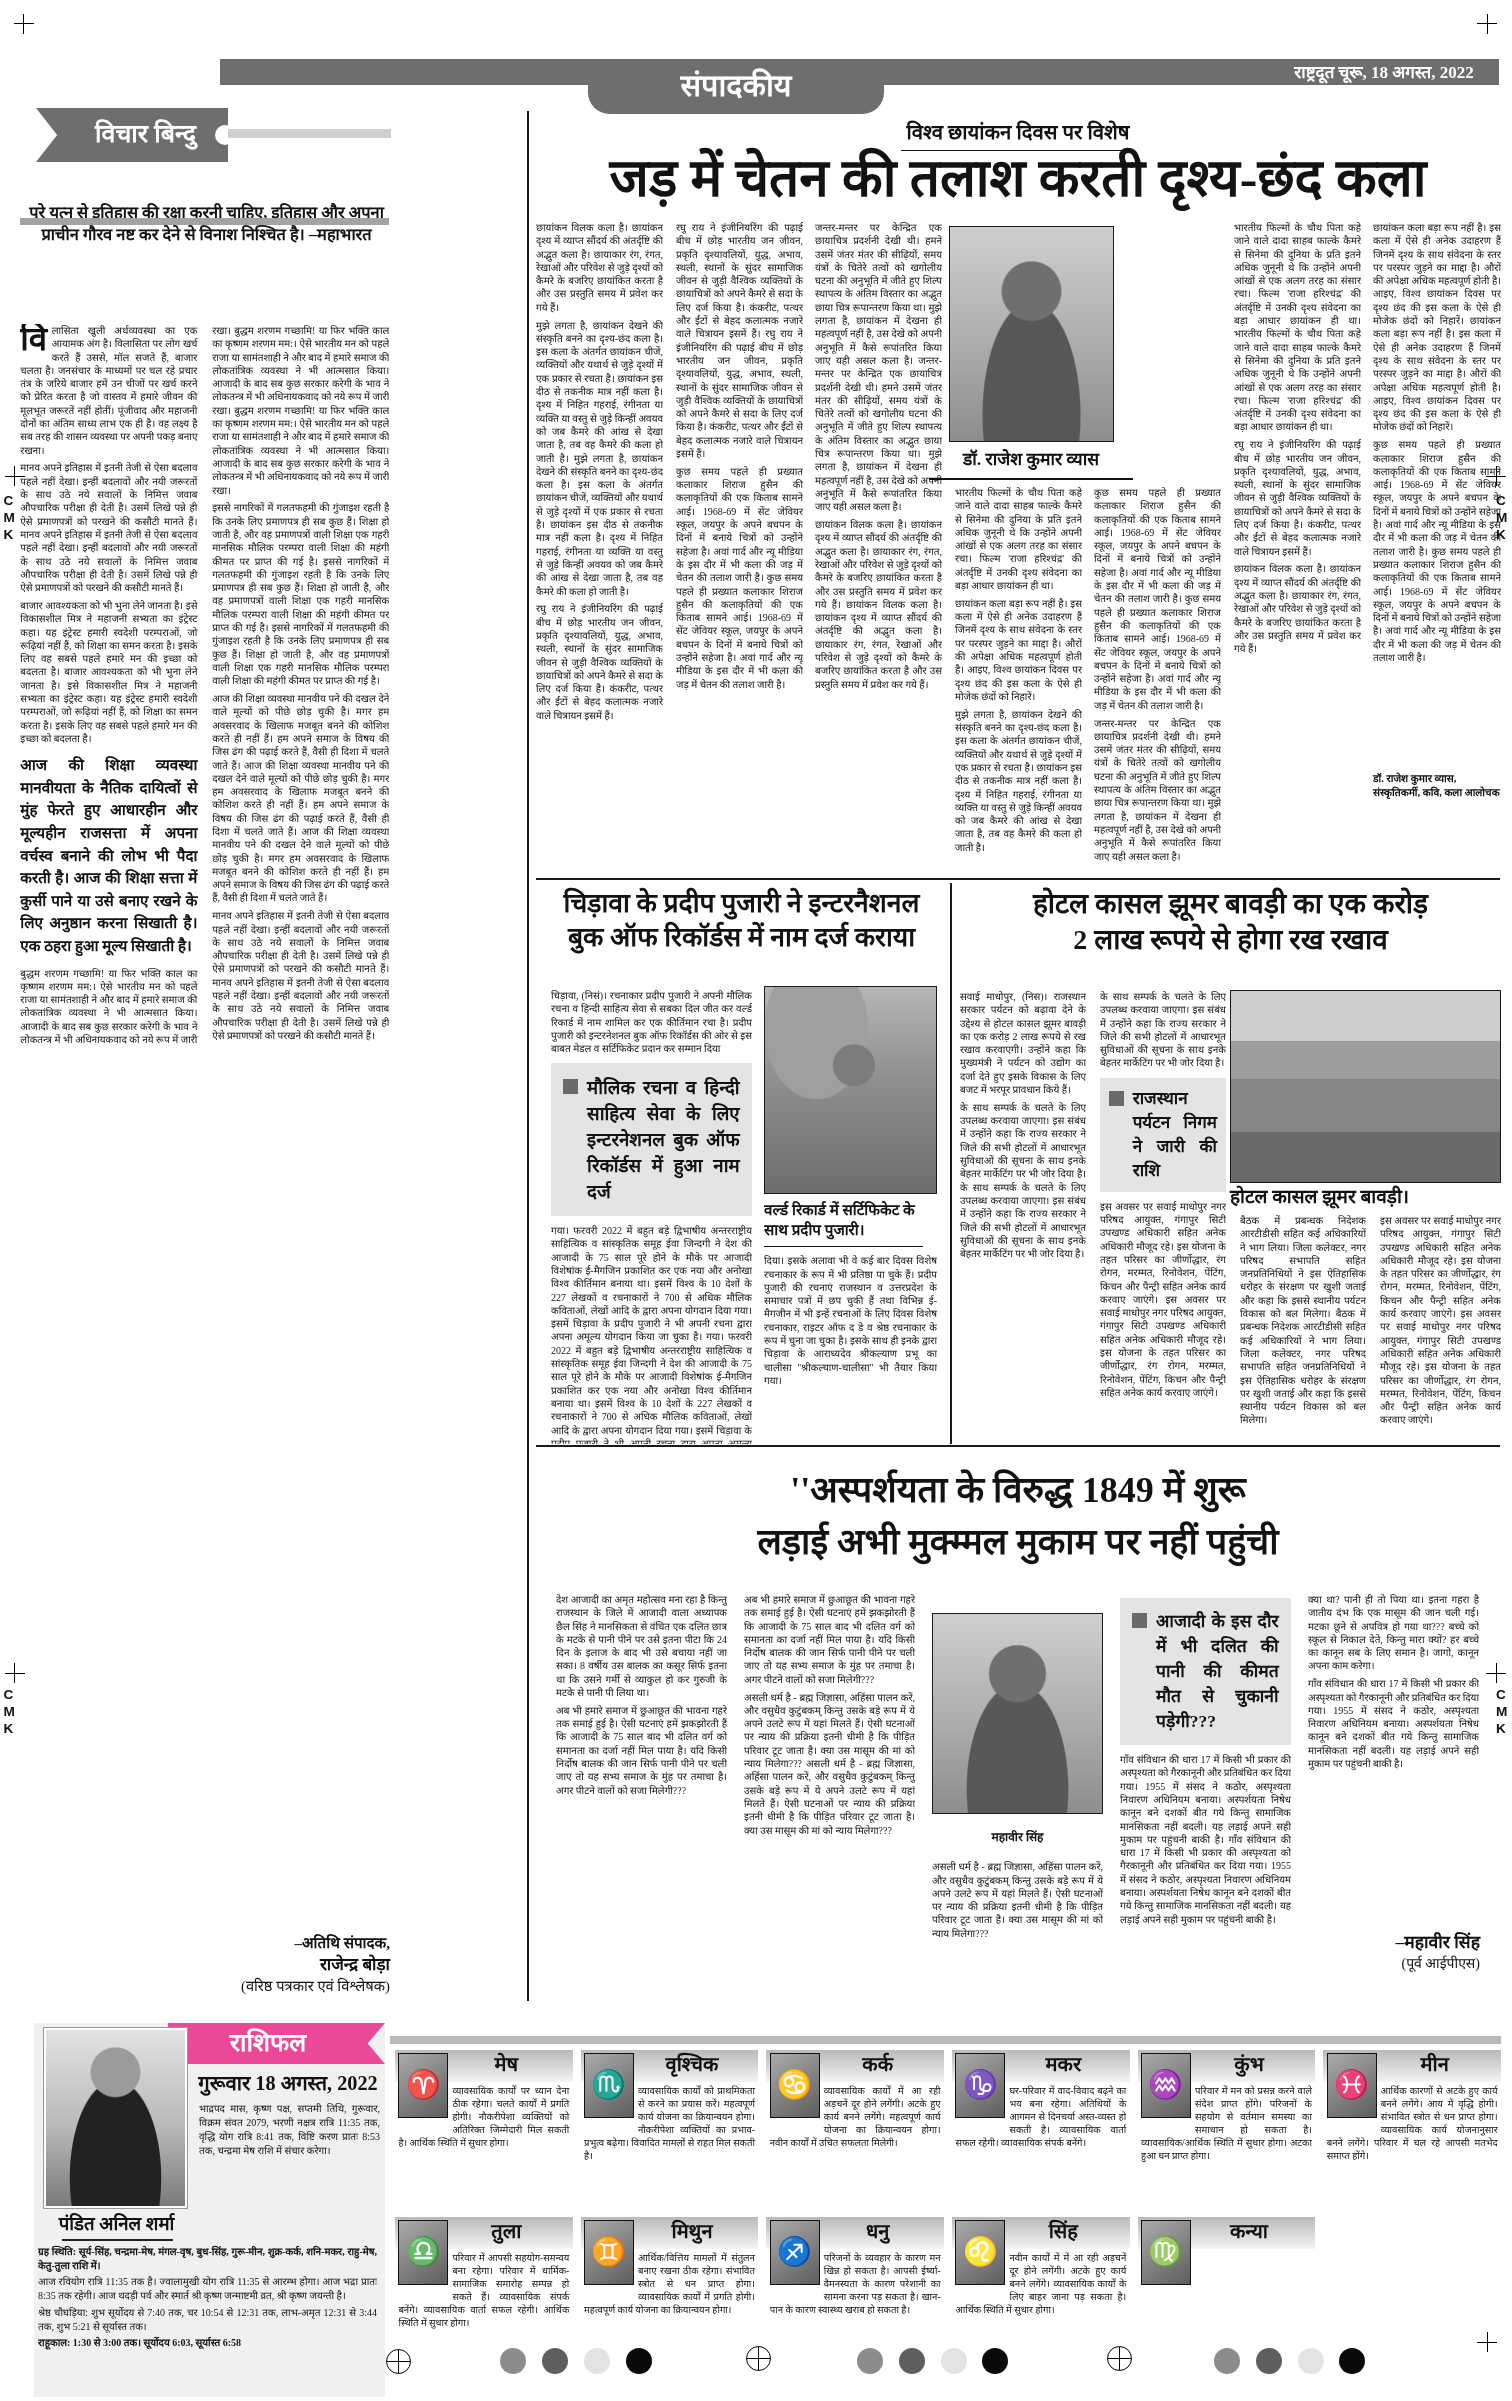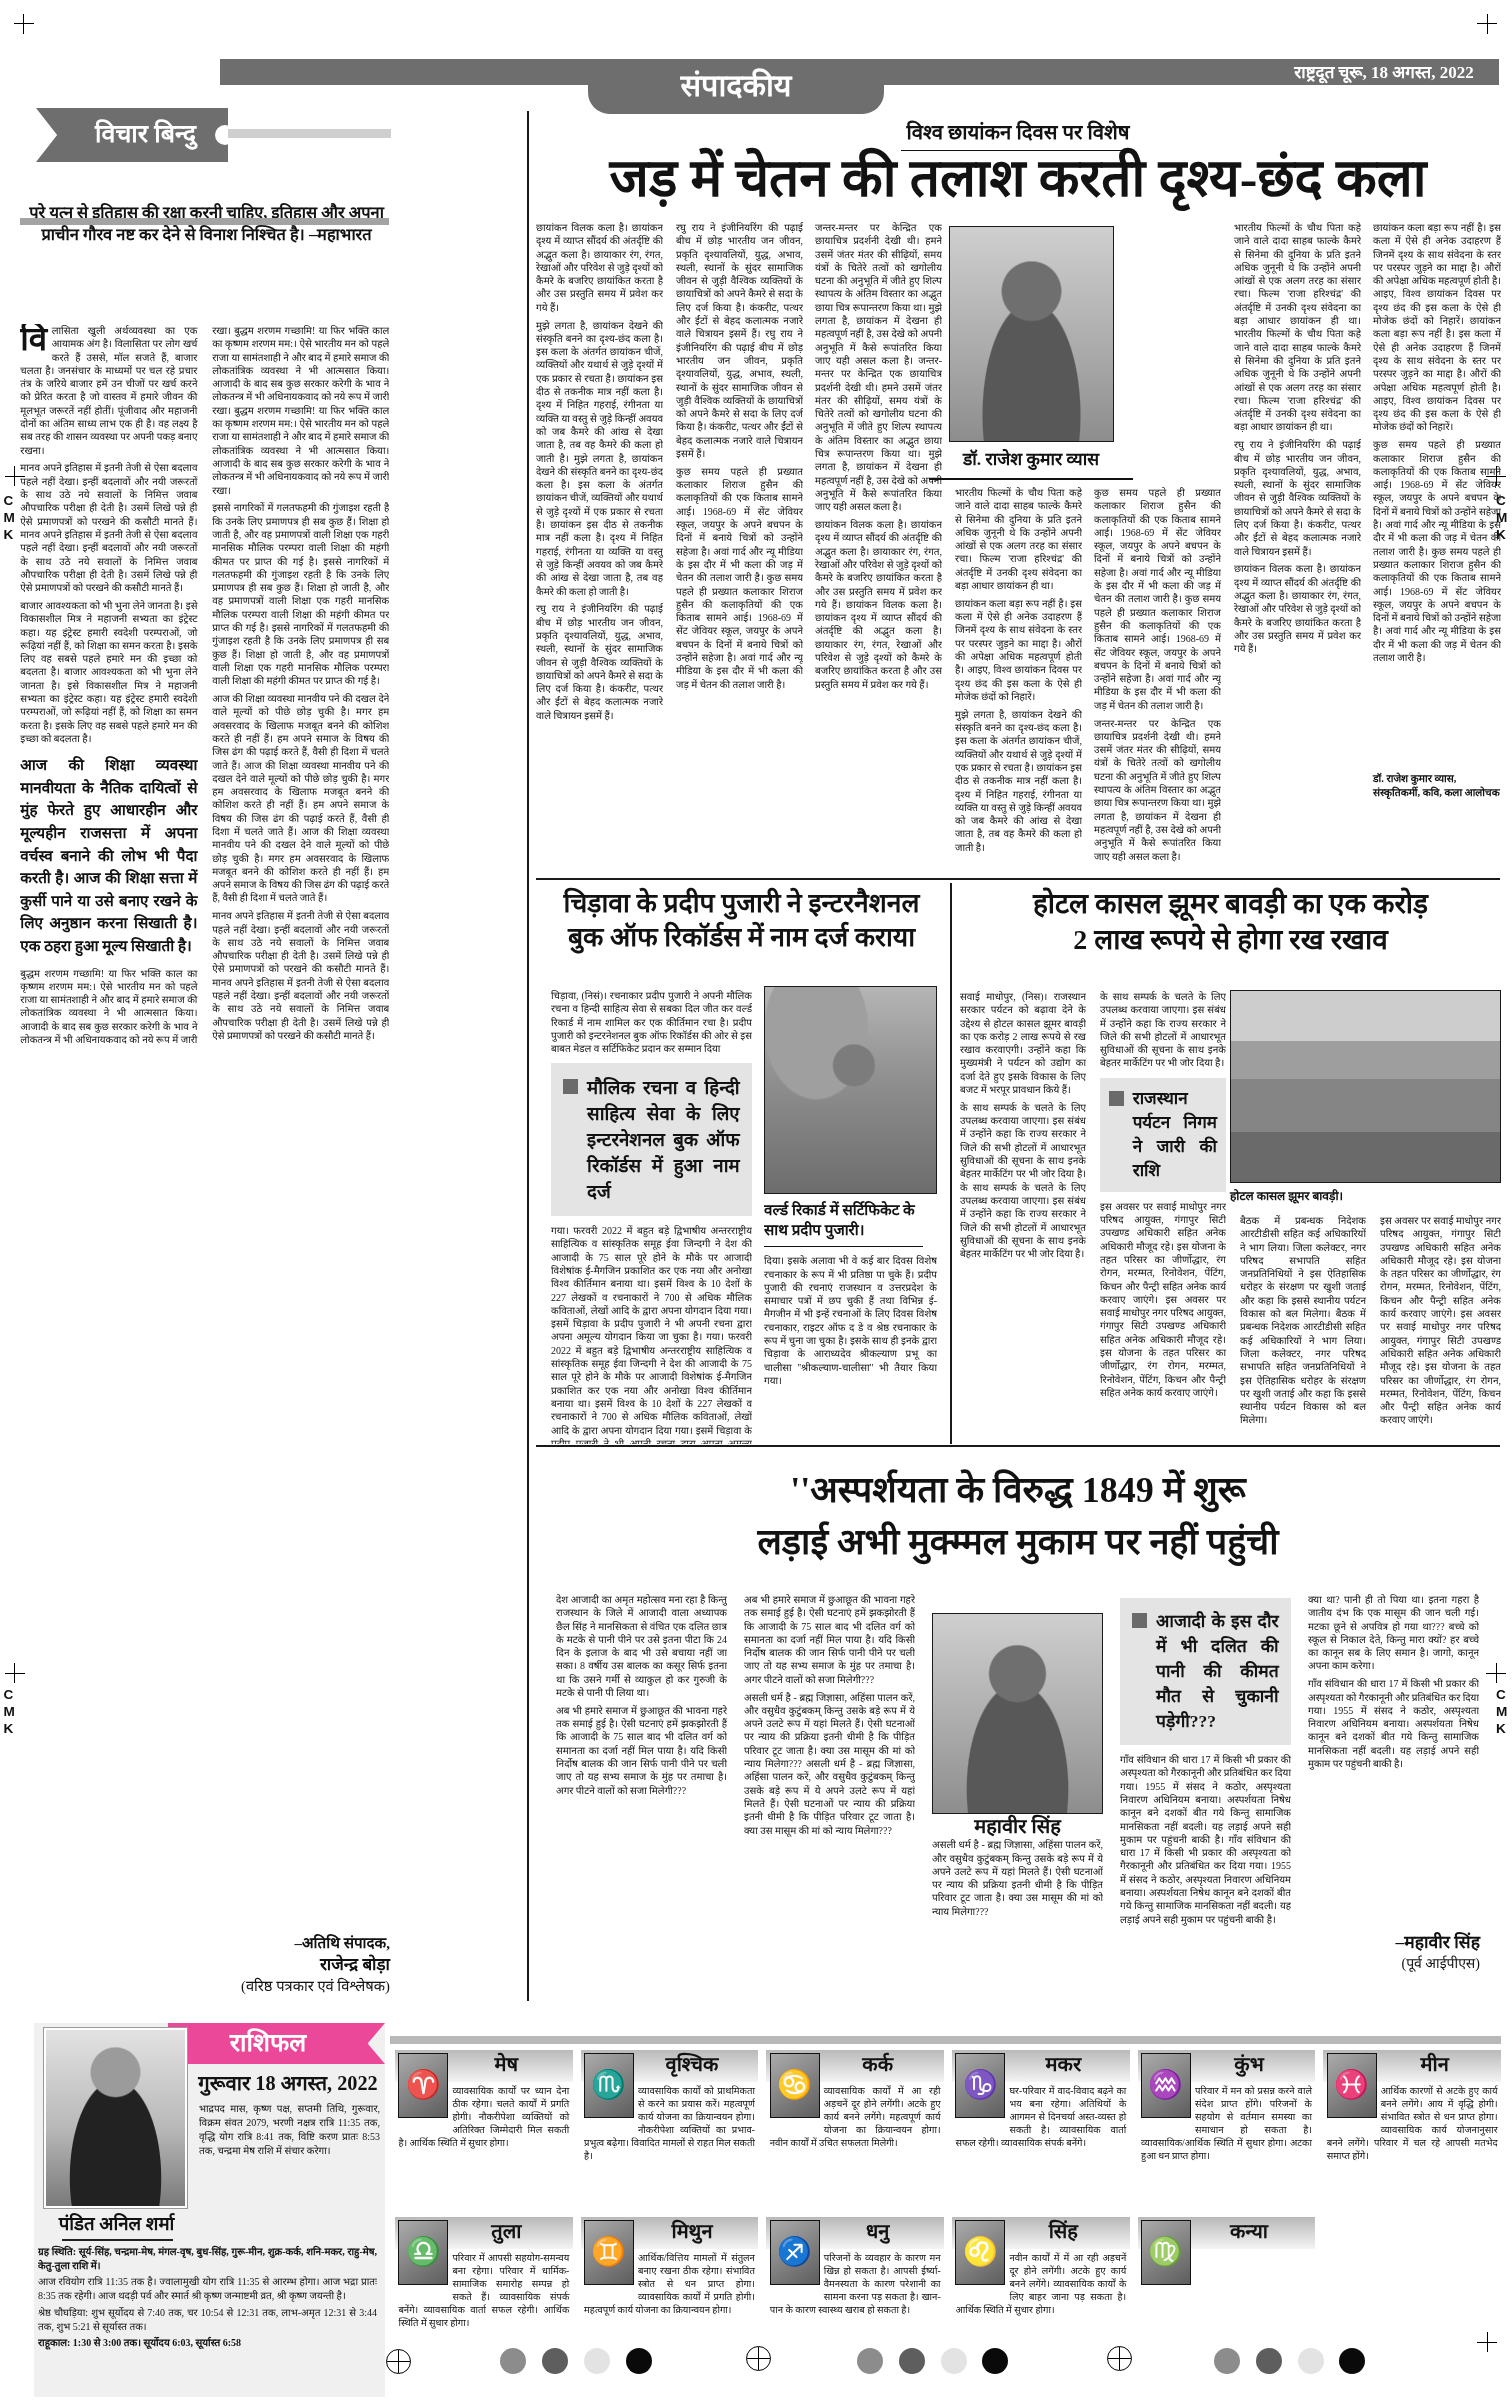--- a/index.html
+++ b/index.html
@@ -189,21 +189,21 @@
   </div>
   <div class="abs smalltxt jt colbox" style="left:1100px;top:990px;width:126px;height:453px;">
     <p>के साथ सम्पर्क के चलते के लिए उपलब्ध करवाया जाएगा। इस संबंध में उन्होंने कहा कि राज्य सरकार ने जिले की सभी होटलों में आधारभूत सुविधाओं की सूचना के साथ इनके बेहतर मार्केटिंग पर भी जोर दिया है।</p>
     <div class="graybox" style="padding:9px;">
       <div class="bullet"></div>
       <div class="boxtext" style="font-size:17px;line-height:24px;">राजस्थान पर्यटन निगम ने जारी की राशि</div>
     </div>
     <p>इस अवसर पर सवाई माधोपुर नगर परिषद आयुक्त, गंगापुर सिटी उपखण्ड अधिकारी सहित अनेक अधिकारी मौजूद रहे। इस योजना के तहत परिसर का जीर्णोद्धार, रंग रोगन, मरम्मत, रिनोवेशन, पेंटिंग, किचन और पैन्ट्री सहित अनेक कार्य करवाए जाएंगे। इस अवसर पर सवाई माधोपुर नगर परिषद आयुक्त, गंगापुर सिटी उपखण्ड अधिकारी सहित अनेक अधिकारी मौजूद रहे। इस योजना के तहत परिसर का जीर्णोद्धार, रंग रोगन, मरम्मत, रिनोवेशन, पेंटिंग, किचन और पैन्ट्री सहित अनेक कार्य करवाए जाएंगे।</p>
   </div>
   <div class="abs photo building" style="left:1230px;top:990px;width:271px;height:193px;"></div>
-  <div class="abs cap" style="left:1230px;top:1187px;width:271px;font-size:12px;line-height:19px;">होटल कासल झूमर बावड़ी।</div>
+  <div class="abs cap" style="left:1230px;top:1187px;width:271px;font-size:19px;line-height:19px;">होटल कासल झूमर बावड़ी।</div>
   <div class="abs smalltxt jt colbox" style="left:1240px;top:1214px;width:126px;height:229px;">
     <p>बैठक में प्रबन्धक निदेशक आरटीडीसी सहित कई अधिकारियों ने भाग लिया। जिला कलेक्टर, नगर परिषद सभापति सहित जनप्रतिनिधियों ने इस ऐतिहासिक धरोहर के संरक्षण पर खुशी जताई और कहा कि इससे स्थानीय पर्यटन विकास को बल मिलेगा। बैठक में प्रबन्धक निदेशक आरटीडीसी सहित कई अधिकारियों ने भाग लिया। जिला कलेक्टर, नगर परिषद सभापति सहित जनप्रतिनिधियों ने इस ऐतिहासिक धरोहर के संरक्षण पर खुशी जताई और कहा कि इससे स्थानीय पर्यटन विकास को बल मिलेगा।</p>
   </div>
   <div class="abs smalltxt jt colbox" style="left:1380px;top:1214px;width:121px;height:229px;">
     <p>इस अवसर पर सवाई माधोपुर नगर परिषद आयुक्त, गंगापुर सिटी उपखण्ड अधिकारी सहित अनेक अधिकारी मौजूद रहे। इस योजना के तहत परिसर का जीर्णोद्धार, रंग रोगन, मरम्मत, रिनोवेशन, पेंटिंग, किचन और पैन्ट्री सहित अनेक कार्य करवाए जाएंगे। इस अवसर पर सवाई माधोपुर नगर परिषद आयुक्त, गंगापुर सिटी उपखण्ड अधिकारी सहित अनेक अधिकारी मौजूद रहे। इस योजना के तहत परिसर का जीर्णोद्धार, रंग रोगन, मरम्मत, रिनोवेशन, पेंटिंग, किचन और पैन्ट्री सहित अनेक कार्य करवाए जाएंगे।</p>
   </div>
 
   <div class="abs hline" style="left:536px;top:1445px;width:964px;"></div>
 
   <div class="abs b ctr" style="left:536px;top:1464px;width:964px;font-size:36px;line-height:52px;">
@@ -214,21 +214,21 @@
     <p>देश आजादी का अमृत महोत्सव मना रहा है किन्तु राजस्थान के जिले में आजादी वाला अध्यापक छैल सिंह ने मानसिकता से वंचित एक दलित छात्र के मटके से पानी पीने पर उसे इतना पीटा कि 24 दिन के इलाज के बाद भी उसे बचाया नहीं जा सका। 8 वर्षीय उस बालक का कसूर सिर्फ इतना था कि उसने गर्मी से व्याकुल हो कर गुरुजी के मटके से पानी पी लिया था।</p>
     <p>अब भी हमारे समाज में छुआछूत की भावना गहरे तक समाई हुई है। ऐसी घटनाएं हमें झकझोरती हैं कि आजादी के 75 साल बाद भी दलित वर्ग को समानता का दर्जा नहीं मिल पाया है। यदि किसी निर्दोष बालक की जान सिर्फ पानी पीने पर चली जाए तो यह सभ्य समाज के मुंह पर तमाचा है। अगर पीटने वालों को सजा मिलेगी???</p>
   </div>
   <div class="abs smalltxt jt colbox" style="left:744px;top:1593px;width:171px;height:404px;">
     <p>अब भी हमारे समाज में छुआछूत की भावना गहरे तक समाई हुई है। ऐसी घटनाएं हमें झकझोरती हैं कि आजादी के 75 साल बाद भी दलित वर्ग को समानता का दर्जा नहीं मिल पाया है। यदि किसी निर्दोष बालक की जान सिर्फ पानी पीने पर चली जाए तो यह सभ्य समाज के मुंह पर तमाचा है। अगर पीटने वालों को सजा मिलेगी???</p>
     <p>असली धर्म है - ब्रह्म जिज्ञासा, अहिंसा पालन करें, और वसुधैव कुटुंबकम् किन्तु उसके बड़े रूप में ये अपने उलटे रूप में यहां मिलते हैं। ऐसी घटनाओं पर न्याय की प्रक्रिया इतनी धीमी है कि पीड़ित परिवार टूट जाता है। क्या उस मासूम की मां को न्याय मिलेगा??? असली धर्म है - ब्रह्म जिज्ञासा, अहिंसा पालन करें, और वसुधैव कुटुंबकम् किन्तु उसके बड़े रूप में ये अपने उलटे रूप में यहां मिलते हैं। ऐसी घटनाओं पर न्याय की प्रक्रिया इतनी धीमी है कि पीड़ित परिवार टूट जाता है। क्या उस मासूम की मां को न्याय मिलेगा???</p>
   </div>
   <div class="abs colbox" style="left:932px;top:1593px;width:171px;height:404px;">
     <div style="height:20.3px;"></div>
     <div class="photo portrait" style="width:171px;height:201px;"></div>
-    <div class="b ctr" style="font-size:20px;line-height:24px;margin:0 0;">महावीर सिंह</div>
+    <div class="b ctr" style="font-size:12px;line-height:24px;margin:11px 0;">महावीर सिंह</div>
     <div class="smalltxt jt">
         <p>असली धर्म है - ब्रह्म जिज्ञासा, अहिंसा पालन करें, और वसुधैव कुटुंबकम् किन्तु उसके बड़े रूप में ये अपने उलटे रूप में यहां मिलते हैं। ऐसी घटनाओं पर न्याय की प्रक्रिया इतनी धीमी है कि पीड़ित परिवार टूट जाता है। क्या उस मासूम की मां को न्याय मिलेगा???</p>
       </div>
   </div>
   <div class="abs smalltxt jt colbox" style="left:1120px;top:1593px;width:171px;height:404px;">
     <div class="graybox" style="margin-top:4.5px;">
       <div class="bullet"></div>
       <div class="boxtext" style="font-size:17.5px;line-height:25px;">आजादी के इस दौर में भी दलित की पानी की कीमत मौत से चुकानी पड़ेगी???</div>
     </div>
     <p>गाँव संविधान की धारा 17 में किसी भी प्रकार की अस्पृश्यता को गैरकानूनी और प्रतिबंधित कर दिया गया। 1955 में संसद ने कठोर, अस्पृश्यता निवारण अधिनियम बनाया। अस्पर्शयता निषेध कानून बने दशकों बीत गये किन्तु सामाजिक मानसिकता नहीं बदली। यह लड़ाई अपने सही मुकाम पर पहुंचनी बाकी है। गाँव संविधान की धारा 17 में किसी भी प्रकार की अस्पृश्यता को गैरकानूनी और प्रतिबंधित कर दिया गया। 1955 में संसद ने कठोर, अस्पृश्यता निवारण अधिनियम बनाया। अस्पर्शयता निषेध कानून बने दशकों बीत गये किन्तु सामाजिक मानसिकता नहीं बदली। यह लड़ाई अपने सही मुकाम पर पहुंचनी बाकी है।</p>

